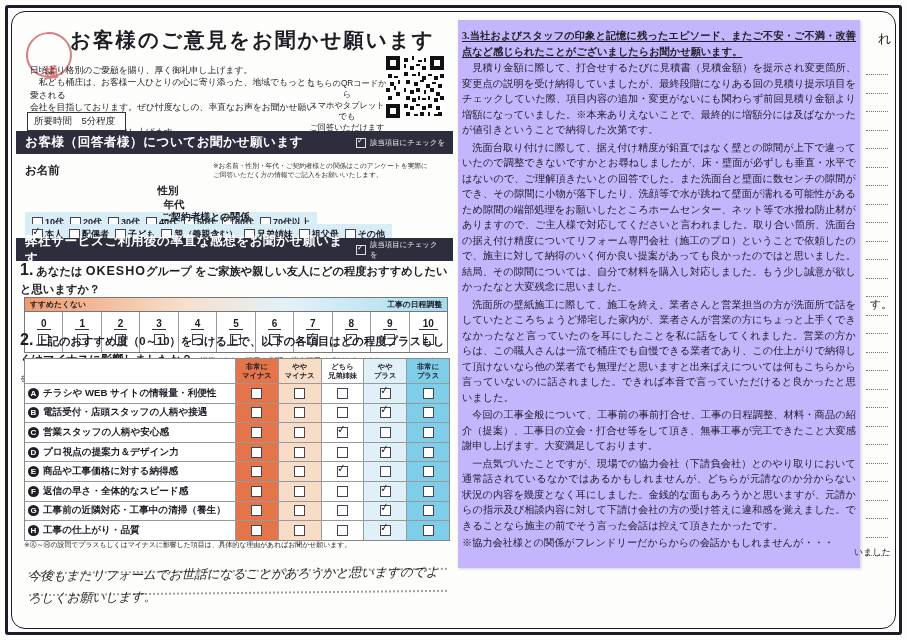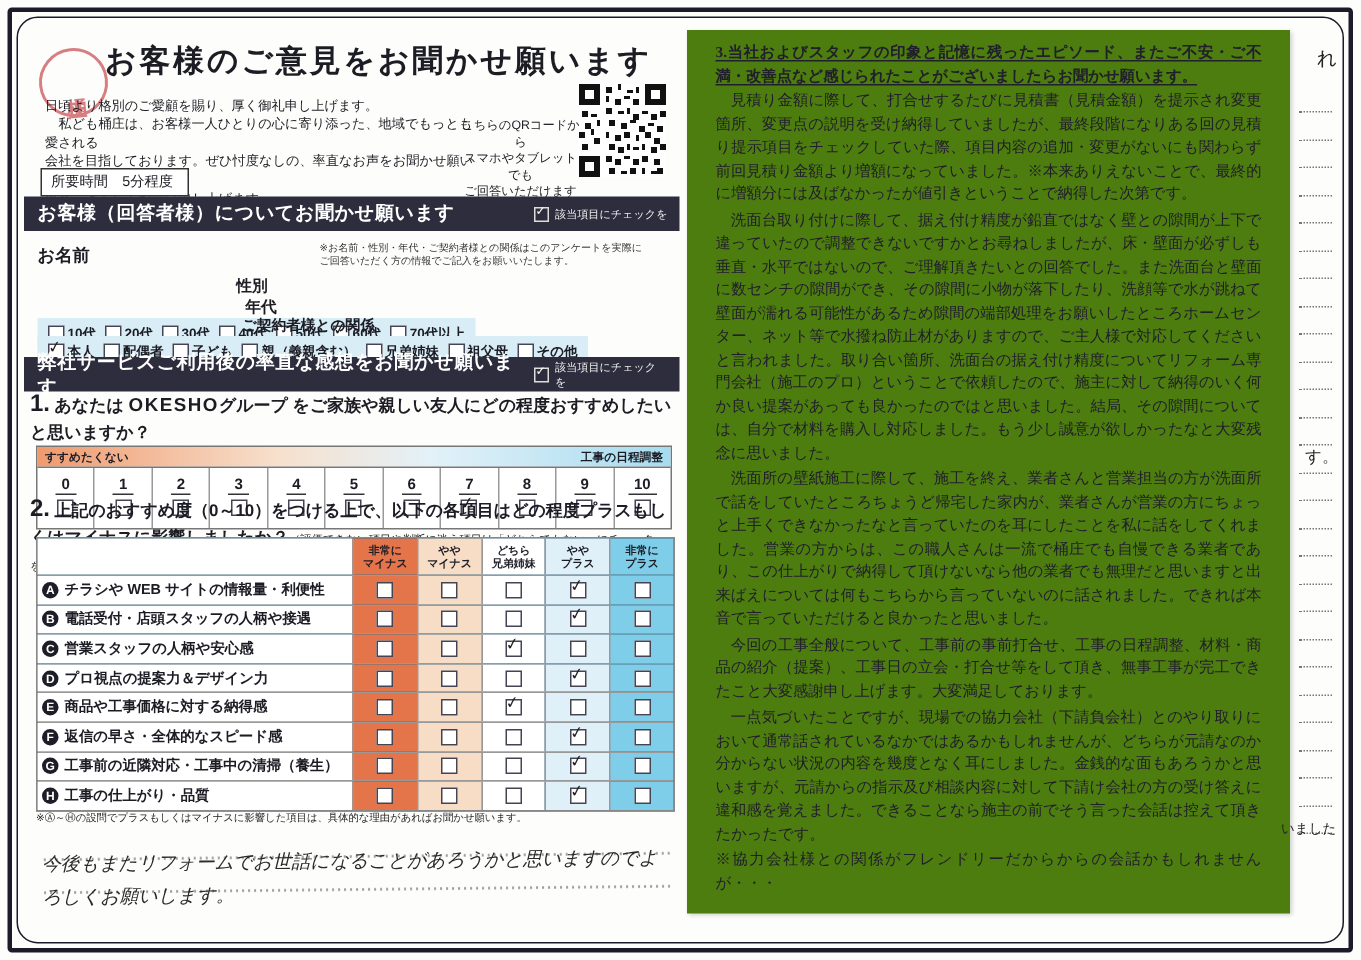--- a/index.html
+++ b/index.html
@@ -45,38 +45,38 @@
   
   .scale{position:absolute;left:24px;top:297px;width:422px;border:1px solid #777;background:#fff;}
   .scale-head{height:13px;display:flex;align-items:center;justify-content:space-between;padding:0 5px;font-size:7.8px;font-weight:bold;background:linear-gradient(90deg,#ef9a6d,#f7e0cd 38%,#e3f1f8 62%,#a6dcf0);border-bottom:1px solid #777;}
   .scale-cells{display:flex;}
   .scale-cell{flex:1;border-left:1px solid #999;text-align:center;padding:1px 0 3px;}
   .scale-cell:first-child{border-left:none;}
   .scale-num{font-size:10px;font-weight:bold;border-bottom:1px solid #333;display:inline-block;padding:0 4px;line-height:11px;}
   .scale-cell .cb{display:inline-block;margin-top:2px;}
 
   
-  .rate-table{position:absolute;left:24px;top:358px;width:424px;border:1px solid #888;background:#0c4a6e;font-size:9.5px;}
+  .rate-table{position:absolute;left:24px;top:358px;width:424px;border:1px solid #888;background:#b91c1c;font-size:9.5px;}
   .tr{display:flex;border-top:1px solid #999;}
   .tr:first-child{border-top:none;}
   .td-label{width:210px;flex:none;display:flex;align-items:center;gap:4px;padding:0 3px;box-sizing:border-box;font-weight:bold;font-size:9.6px;background:#fff;}
   .td{flex:1;border-left:1px solid #999;display:flex;align-items:center;justify-content:center;}
   .th{font-size:7.3px;font-weight:bold;text-align:center;line-height:9px;padding:3px 0;}
   .hdr .td-label{background:#fff;}
   .rowc{height:18.6px;}
   .circ{width:11px;height:11px;border-radius:50%;background:#1d1d28;color:#fff;font-size:8px;font-weight:bold;display:flex;align-items:center;justify-content:center;flex:none;}
   .tbl-foot{position:absolute;left:24px;top:540px;width:424px;font-size:6.9px;color:#222;}
 
   .hand-left{position:absolute;left:28px;top:563px;width:420px;font-family:"Liberation Serif","DejaVu Serif",serif;font-style:italic;font-size:12.6px;line-height:22px;color:#2a2a2a;transform:rotate(-.6deg);background-image:radial-gradient(circle,#9a9a9a .7px,transparent .9px);background-size:4px 22px;background-position:0 19px;padding-bottom:4px;}
 
   
   #right-panel{position:absolute;left:458px;top:16px;width:434px;height:608px;}
   .edge-dash{position:absolute;width:22px;border-bottom:1.6px dotted #777;}
   .fragment{position:absolute;font-family:"Liberation Serif",serif;color:#222;}
-  .note{position:absolute;left:0px;top:4px;width:402px;min-height:548px;background:#4d7c0f;box-shadow:1px 1px 3px rgba(0,0,0,.18);padding:8px 19px 10px;box-sizing:border-box;font-family:"Liberation Serif","DejaVu Serif",serif;font-size:10.2px;line-height:15.5px;color:#20202a;text-align:justify;}
+  .note{position:absolute;left:0px;top:4px;width:402px;min-height:548px;background:#c4b5fd;box-shadow:1px 1px 3px rgba(0,0,0,.18);padding:8px 4px 10px;box-sizing:border-box;font-family:"Liberation Serif","DejaVu Serif",serif;font-size:10.2px;line-height:15.5px;color:#20202a;text-align:justify;}
   .note h3{margin:0 0 1px;font-size:10.2px;line-height:15.5px;font-weight:bold;text-decoration:underline;text-underline-offset:2px;}
   .note p{margin:0 0 2px;text-indent:1em;font-family:Liberation Serif, serif;}
   .note .fn{text-indent:0;}
 </style>
 </head>
 <body>
 
 <div id="page">
   <div class="frame-outer"></div>
   <div class="frame-inner"></div>

